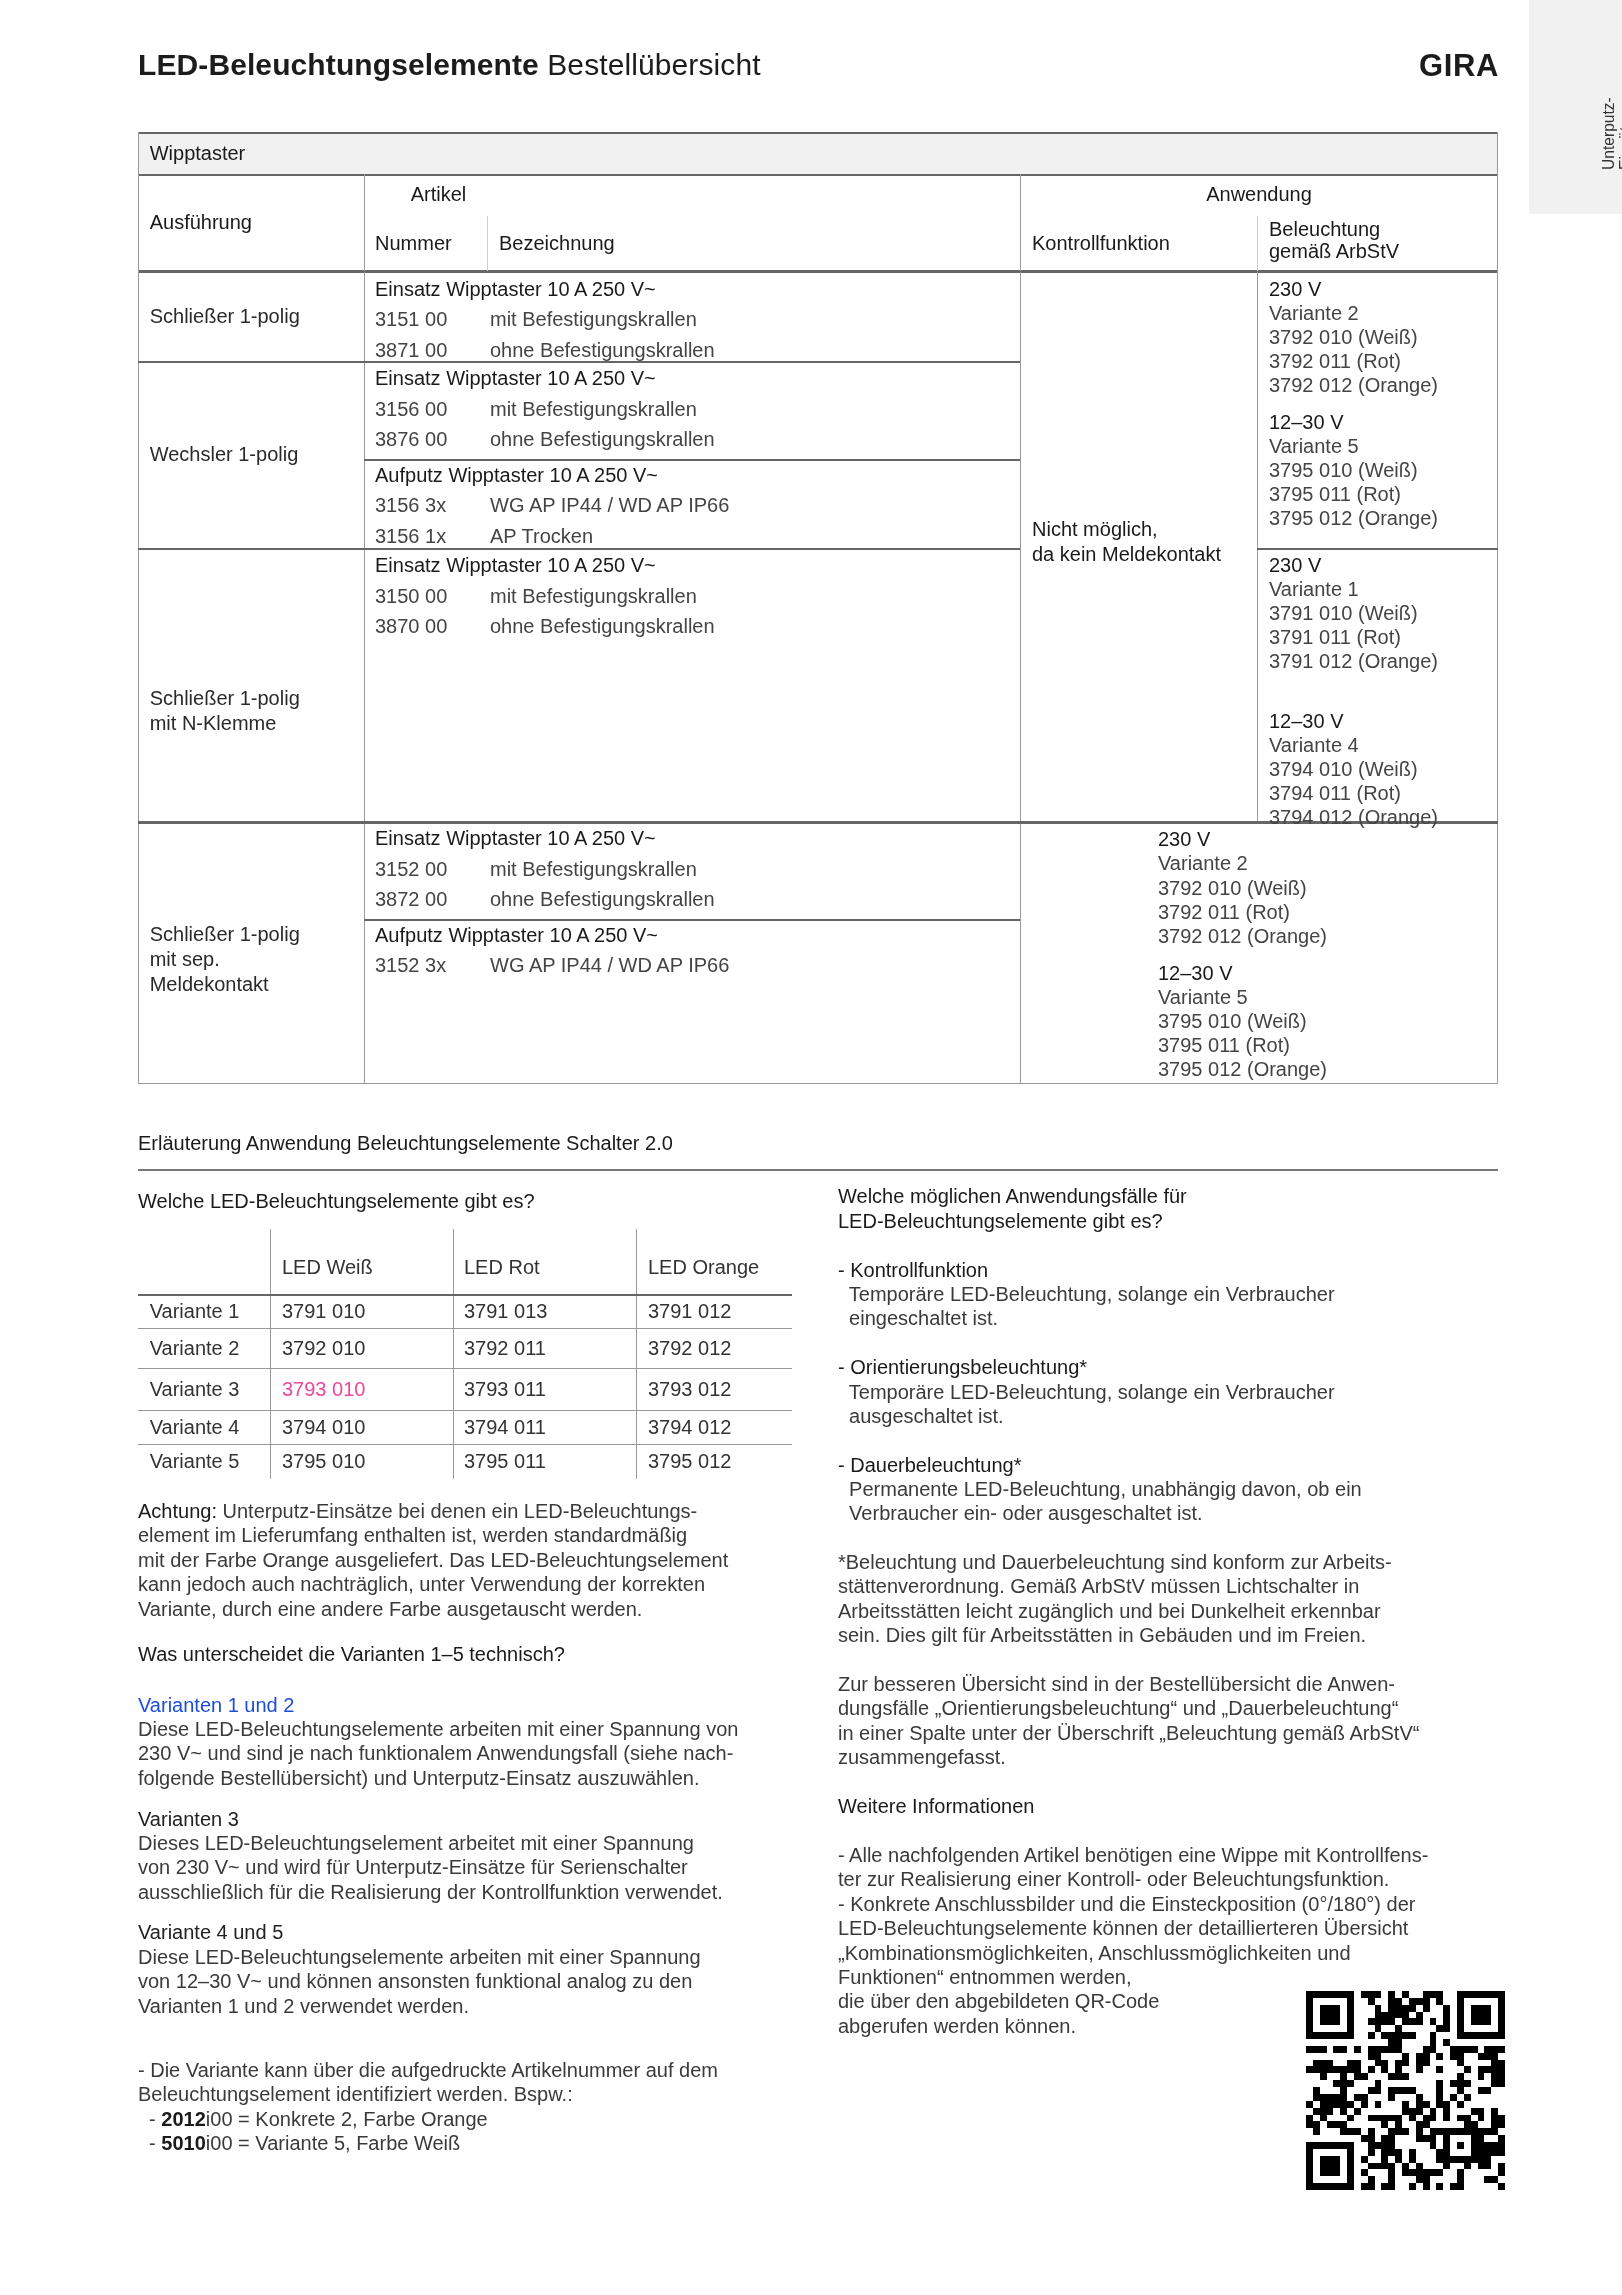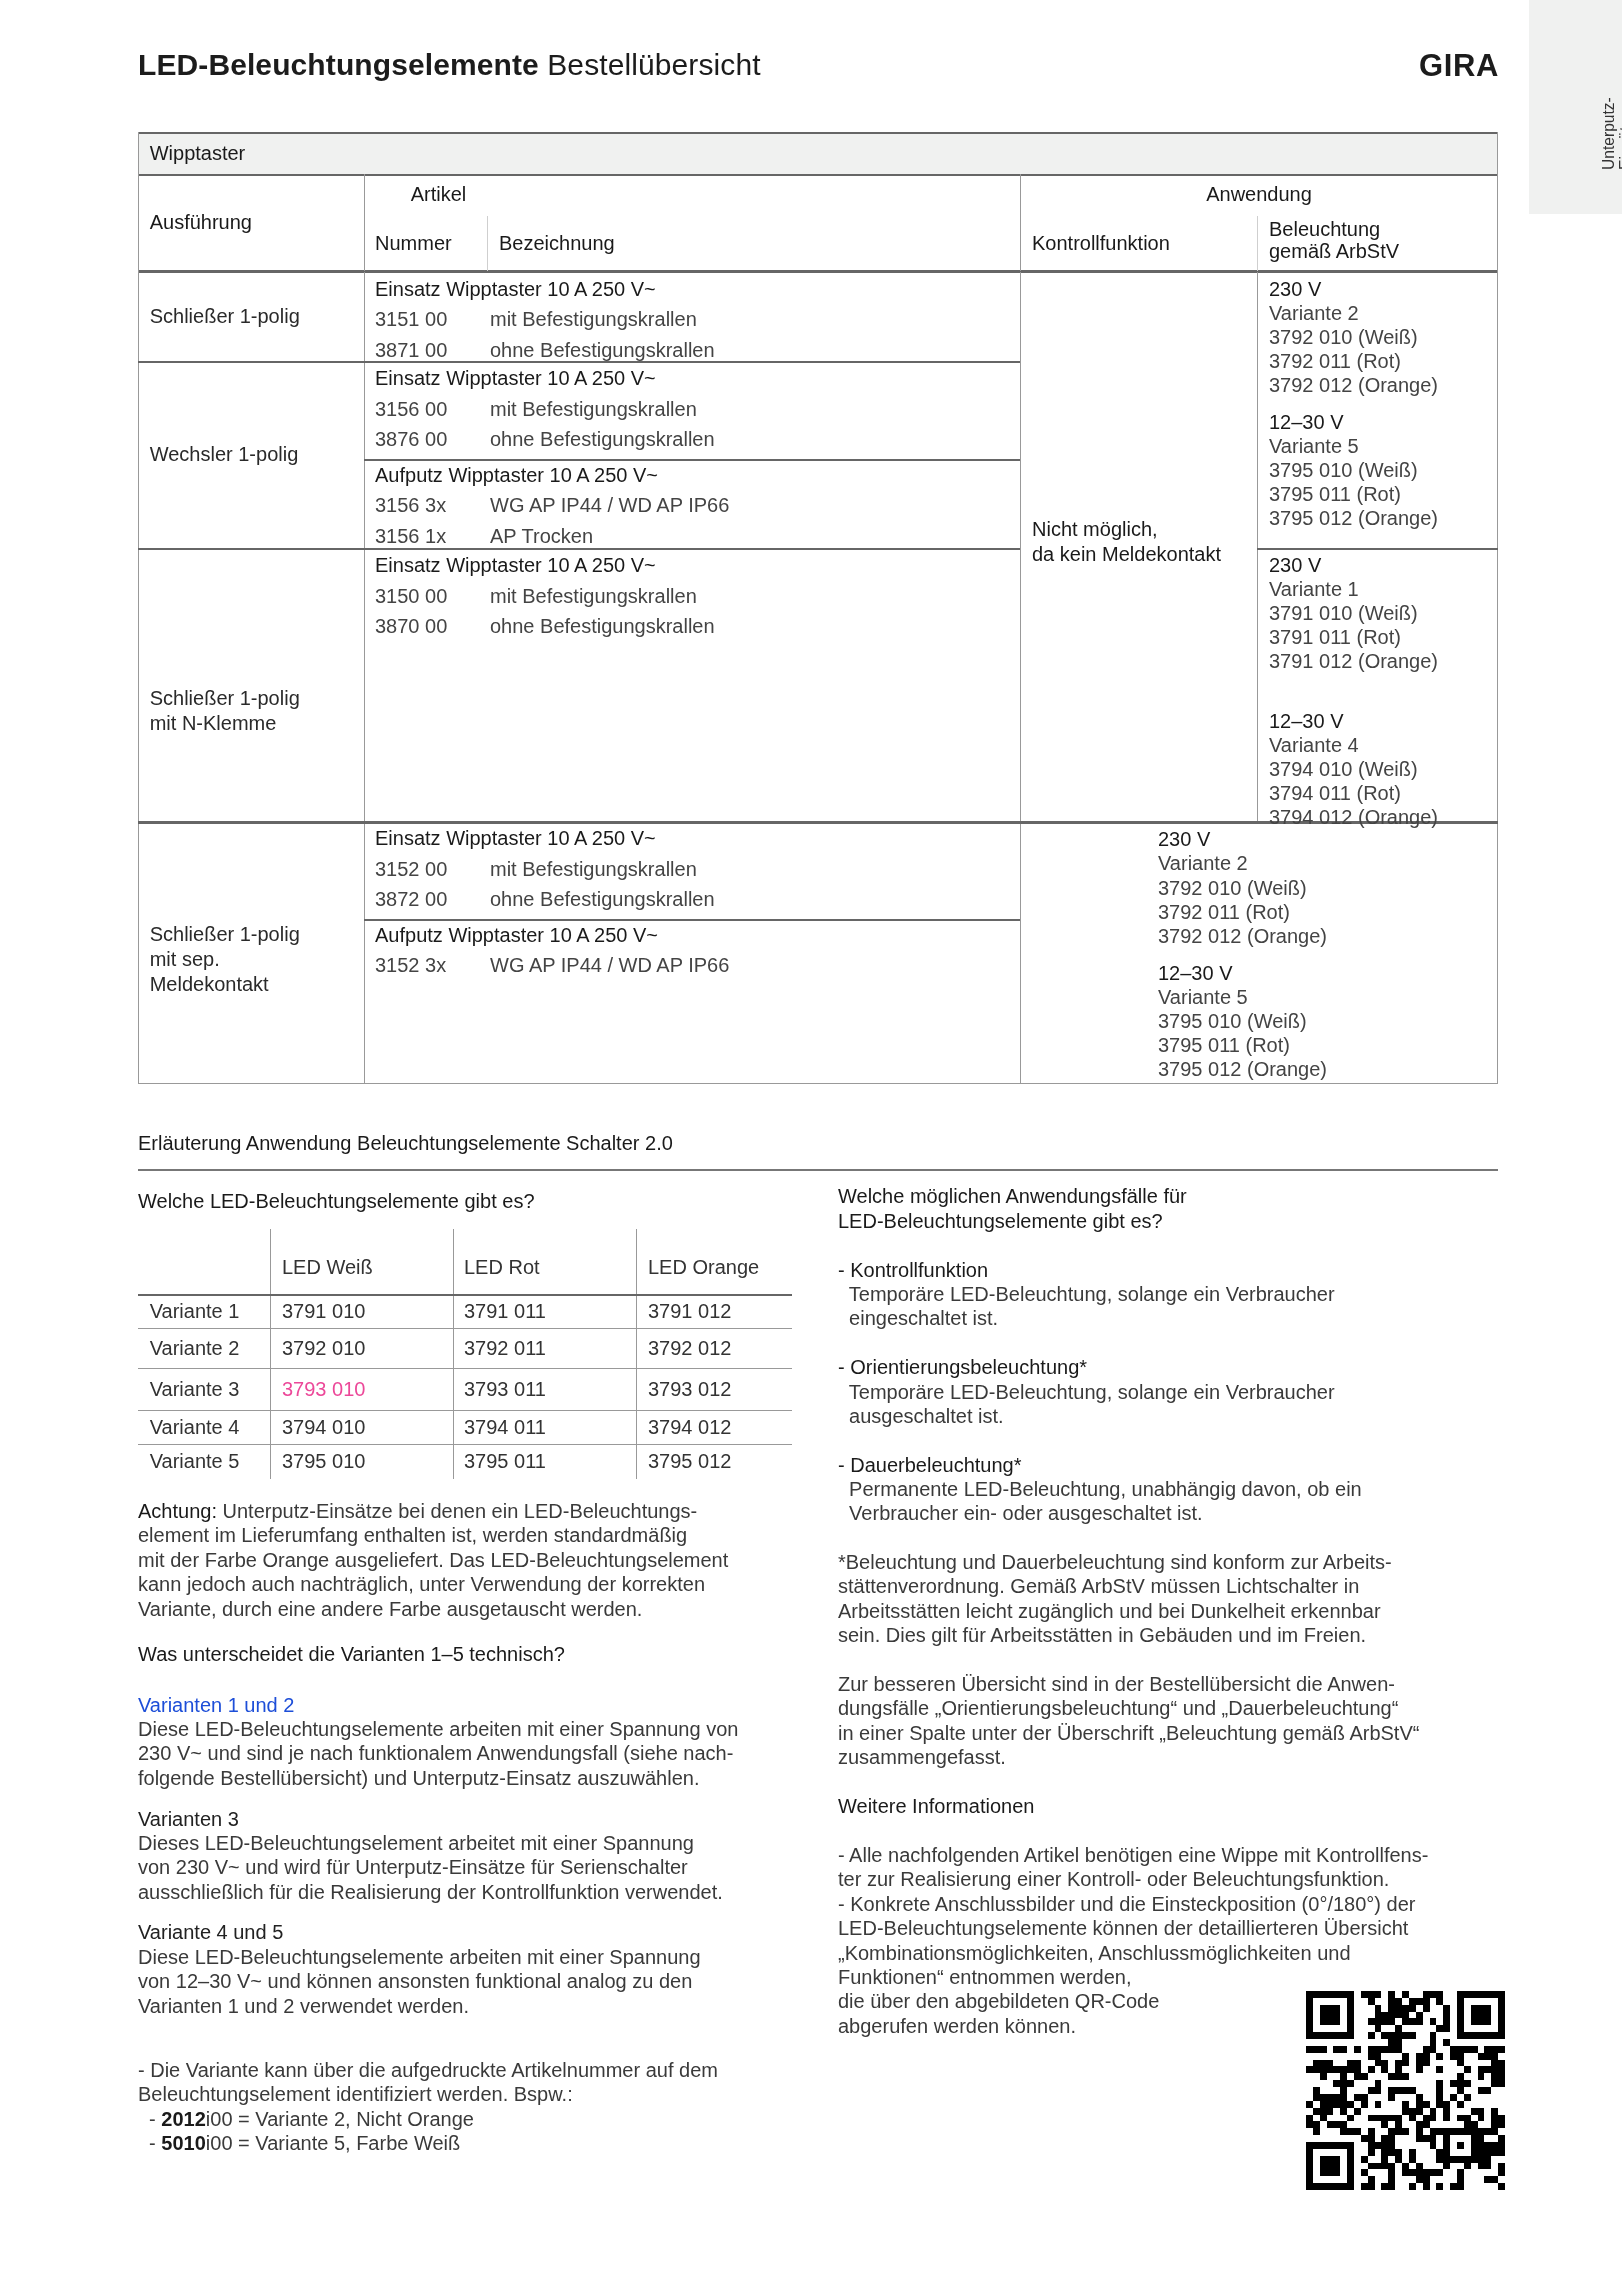--- a/index.html
+++ b/index.html
@@ -160,21 +160,21 @@
     <div class="ln" style="left: 0px; top: 65px; width: 654px; height: 1.9px;"></div>
     <div class="ln thin" style="left: 0px; top: 99px; width: 654px; height: 1.3px;"></div>
     <div class="ln thin" style="left: 0px; top: 139px; width: 654px; height: 1.3px;"></div>
     <div class="ln thin" style="left: 0px; top: 181px; width: 654px; height: 1.3px;"></div>
     <div class="ln thin" style="left: 0px; top: 215px; width: 654px; height: 1.3px;"></div>
     <div class="t" style="left: 144px; top: 26px; color: rgb(51, 51, 51);">LED Weiß</div>
     <div class="t" style="left: 326px; top: 26px; color: rgb(51, 51, 51);">LED Rot</div>
     <div class="t" style="left: 510px; top: 26px; color: rgb(51, 51, 51);">LED Orange</div>
     <div class="t" style="left: 11.7px; top: 70px; color: rgb(51, 51, 51);">Variante 1</div>
     <div class="t" style="left: 144px; top: 70px; color: rgb(51, 51, 51);">3791 010</div>
-    <div class="t" style="left: 326px; top: 70px; color: rgb(51, 51, 51);">3791 011</div>
+    <div class="t" style="left: 326px; top: 70px; color: rgb(51, 51, 51);">3791 013</div>
     <div class="t" style="left: 510px; top: 70px; color: rgb(51, 51, 51);">3791 012</div>
     <div class="t" style="left: 11.7px; top: 107px; color: rgb(51, 51, 51);">Variante 2</div>
     <div class="t" style="left: 144px; top: 107px; color: rgb(51, 51, 51);">3792 010</div>
     <div class="t" style="left: 326px; top: 107px; color: rgb(51, 51, 51);">3792 011</div>
     <div class="t" style="left: 510px; top: 107px; color: rgb(51, 51, 51);">3792 012</div>
     <div class="t" style="left: 11.7px; top: 148px; color: rgb(51, 51, 51);">Variante 3</div>
     <div class="t" style="left: 144px; top: 148px; color: #ec4899; text-align: center;">3793 010</div>
     <div class="t" style="left: 326px; top: 148px; color: rgb(51, 51, 51);">3793 011</div>
     <div class="t" style="left: 510px; top: 148px; color: rgb(51, 51, 51);">3793 012</div>
     <div class="t" style="left: 11.7px; top: 186px; color: rgb(51, 51, 51);">Variante 4</div>
@@ -205,21 +205,21 @@
 von 230 V~ und wird für Unterputz-Einsätze für Serienschalter
 ausschließlich für die Realisierung der Kontrollfunktion verwendet.</div>
 
 <div class="h" style="left:138px;top:1920px;font-weight:normal;color:#222;">Variante 4 und 5</div>
 <div class="p" style="left:138px;top:1945px;">Diese LED-Beleuchtungselemente arbeiten mit einer Spannung
 von  12–30 V~ und können ansonsten funktional analog zu den
 Varianten 1 und 2 verwendet werden.</div>
 
 <div class="p" style="left:138px;top:2058px;">- Die Variante kann über die aufgedruckte Artikelnummer auf dem
   Beleuchtungselement identifiziert werden. Bspw.:</div>
-<div class="p" id="examples" style="left:138px;top:2107px;"><div style="white-space: pre;"><span>  - </span><span style="font-weight: bold; color: rgb(26, 26, 26);">2012</span><span>i00 = Variante 2, Nicht Orange</span></div><div style="white-space: pre;"><span>  - </span><span style="font-weight: bold; color: rgb(26, 26, 26);">5010</span><span>i00 = Variante 5, Farbe Weiß</span></div></div>
+<div class="p" id="examples" style="left:138px;top:2107px;"><div style="white-space: pre;"><span>  - </span><span style="font-weight: bold; color: rgb(26, 26, 26);">2012</span><span>i00 = Konkrete 2, Farbe Orange</span></div><div style="white-space: pre;"><span>  - </span><span style="font-weight: bold; color: rgb(26, 26, 26);">5010</span><span>i00 = Variante 5, Farbe Weiß</span></div></div>
 
 <div class="h" style="left:838px;top:1184px;white-space:pre-line;">Welche möglichen Anwendungsfälle für
 LED-Beleuchtungselemente gibt es?</div>
 <div id="uses" class="abs" style="left:838px;top:1258px;width:656px;">
     <div class="h" style="position: absolute; left: 0px; top: 0px; color: rgb(26, 26, 26);">- Kontrollfunktion</div>
     <div class="p" style="left: 0px; top: 24px; white-space: pre;">  Temporäre LED-Beleuchtung, solange ein Verbraucher
   eingeschaltet ist.</div>
     <div class="h" style="position: absolute; left: 0px; top: 97px; color: rgb(26, 26, 26);">- Orientierungsbeleuchtung*</div>
     <div class="p" style="left: 0px; top: 122px; white-space: pre;">  Temporäre LED-Beleuchtung, solange ein Verbraucher
   ausgeschaltet ist.</div>

